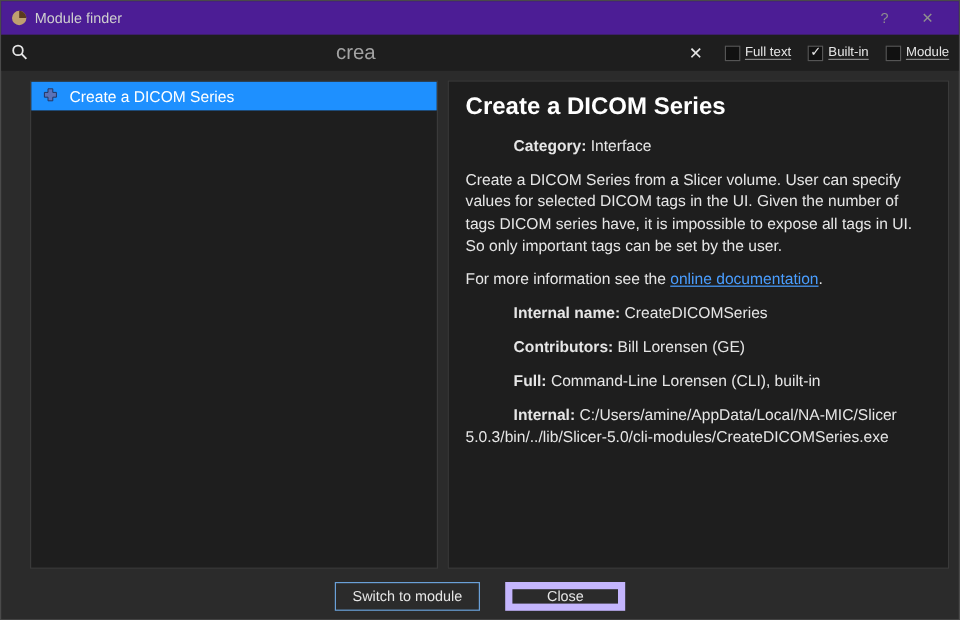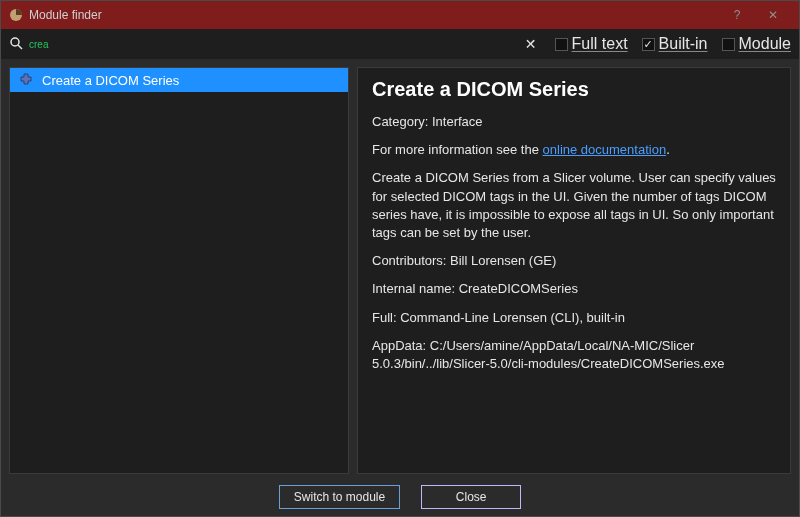--- a/index.html
+++ b/index.html
@@ -1,39 +1,39 @@
 <!DOCTYPE html>
 <html><head>
 <meta charset="utf-8">
 <style>
   * { box-sizing: border-box; margin: 0; padding: 0; }
   html, body { width: 800px; height: 517px; font-family: "Segoe UI", Arial, sans-serif; font-size: 13px; color: #e6e6e6; background: #2b2b2b; overflow: hidden; }
   .window { width: 800px; height: 517px; display: flex; flex-direction: column; border: 1px solid #4a4a4a; background: #2b2b2b; }
-  .titlebar { height: 28px; background: #7f1d1d; display: flex; align-items: center; padding: 12px 8px; color: #cfcfcf; font-size: 12px; }
+  .titlebar { height: 28px; background: #4c1d95; display: flex; align-items: center; padding: 12px 8px; color: #cfcfcf; font-size: 12px; }
   .titlebar .ticon { width: 14px; height: 14px; margin-right: 6px; display: inline-flex; align-items: center; justify-content: center; }
   .titlebar .spacer { flex: 1; }
   .titlebar .winbtn { width: 36px; height: 28px; display: flex; align-items: center; justify-content: center; color: #8f8f8f; }
   .searchbar { height: 30px; background: #1e1e1e; display: flex; align-items: center; padding: 0 8px; gap: 6px; }
   .searchbar .mag { color: #e6e6e6; }
-  .searchbar input { flex: 1; background: transparent; border: none; outline: none; color: #22c55e; font-size: 10px; }
+  .searchbar input { flex: 1; background: transparent; border: none; outline: none; color: #a3a3a3; font-size: 17px; text-align: center; }
   .searchbar .clear { color: #e6e6e6; font-size: 14px; cursor: pointer; padding: 0 4px; }
   .cbwrap { display: flex; align-items: center; gap: 4px; margin-left: 8px; }
   .checkbox { width: 13px; height: 13px; border: 1px solid #555; background: #111; display: inline-flex; align-items: center; justify-content: center; font-size: 11px; line-height: 1; color: #e6e6e6; }
-  .cbwrap .lbl { font-size: 16px; color: #e6e6e6; text-decoration: underline; text-decoration-color: #888; text-underline-offset: 2px; white-space: nowrap; }
-  .body { flex: 1; display: flex; padding: 8px 8px 4px 8px; gap: 8px; min-height: 0; }
+  .cbwrap .lbl { font-size: 11px; color: #e6e6e6; text-decoration: underline; text-decoration-color: #888; text-underline-offset: 2px; white-space: nowrap; }
+  .body { flex: 1; display: flex; padding: 8px 8px 4px 24px; gap: 8px; min-height: 0; }
   .listpane { width: 340px; background: #1e1e1e; border: 1px solid #3a3a3a; overflow: hidden; }
   .listitem { height: 24px; display: flex; align-items: center; padding: 0 8px; gap: 8px; background: #1e90ff; color: #fff; font-size: 13px; }
   .listitem .modicon { width: 16px; height: 16px; display: inline-block; }
   .detailpane { flex: 1; background: #1e1e1e; border: 1px solid #3a3a3a; padding: 10px 14px; overflow: auto; }
   .detailpane h1 { font-size: 20px; font-weight: bold; margin-bottom: 12px; color: #fff; }
   .detailpane p { margin: 10px 0; line-height: 1.4; font-size: 13px; }
-  .detailpane b { font-weight: normal; }
+  .detailpane b { font-weight: bold; margin-left: 40px; }
   .detailpane a { color: #4a9eff; text-decoration: underline; }
   .footer { height: 38px; display: flex; align-items: center; justify-content: center; gap: 21px; padding: 4px; }
-  .btn { min-width: 100px; height: 24px; padding: 0 14px; background: #2b2b2b; border: 1px solid #c4b5fd; color: #e6e6e6; font-size: 12px; display: inline-flex; align-items: center; justify-content: center; cursor: pointer; }
+  .btn { min-width: 100px; height: 24px; padding: 0 14px; background: #2b2b2b; border: 6px solid #c4b5fd; color: #e6e6e6; font-size: 12px; display: inline-flex; align-items: center; justify-content: center; cursor: pointer; }
   .btn.primary { border: 1px solid #6aa0d8; }
 </style>
 </head>
 <body>
 
 <div class="window">
 
   <div class="titlebar">
     <span class="ticon">
       <svg width="14" height="14" viewBox="0 0 14 14">
@@ -81,35 +81,35 @@
         </span>
         <span>Create a DICOM Series</span>
       </div>
     </div>
 
     <div class="detailpane">
       <h1>Create a DICOM Series</h1>
       <p>
         <b>Category:</b> <span>Interface</span>
       </p>
+      <p>Create a DICOM Series from a Slicer volume. User can specify values for selected DICOM tags in the UI. Given the number of tags DICOM series have, it is impossible to expose all tags in UI. So only important tags can be set by the user.</p>
       <p>
         <span>For more information see the </span><a href="#">online documentation</a><span>.</span>
-      </p>
-      <p>Create a DICOM Series from a Slicer volume. User can specify values for selected DICOM tags in the UI. Given the number of tags DICOM series have, it is impossible to expose all tags in UI. So only important tags can be set by the user.</p>
-      <p>
-        <b>Contributors:</b> <span>Bill Lorensen (GE)</span>
       </p>
       <p>
         <b>Internal name:</b> <span>CreateDICOMSeries</span>
       </p>
       <p>
+        <b>Contributors:</b> <span>Bill Lorensen (GE)</span>
+      </p>
+      <p>
         <b>Full:</b> <span>Command-Line Lorensen (CLI), built-in</span>
       </p>
       <p>
-        <b>AppData:</b> <span>C:/Users/amine/AppData/Local/NA-MIC/Slicer 5.0.3/bin/../lib/Slicer-5.0/cli-modules/CreateDICOMSeries.exe</span>
+        <b>Internal:</b> <span>C:/Users/amine/AppData/Local/NA-MIC/Slicer 5.0.3/bin/../lib/Slicer-5.0/cli-modules/CreateDICOMSeries.exe</span>
       </p>
     </div>
   </div>
 
   <div class="footer">
     <button class="btn primary">Switch to module</button>
     <button class="btn">Close</button>
   </div>
 
 </div>

